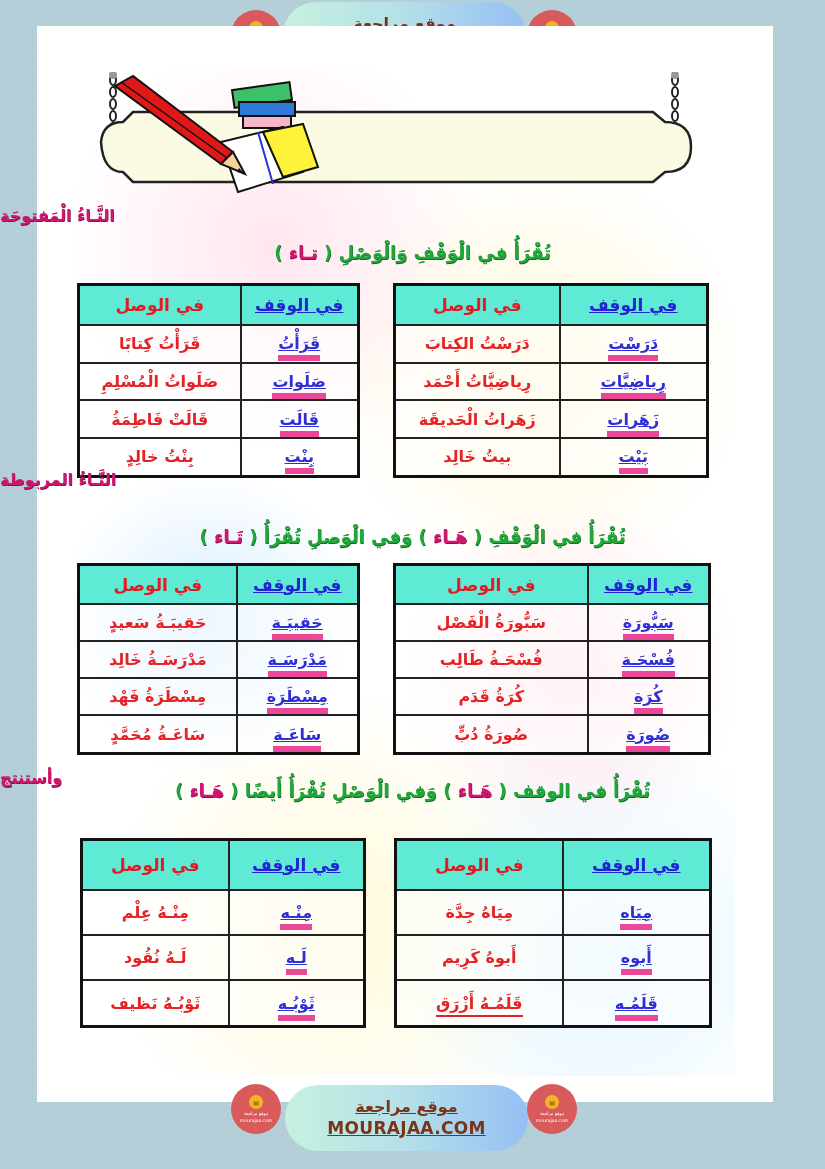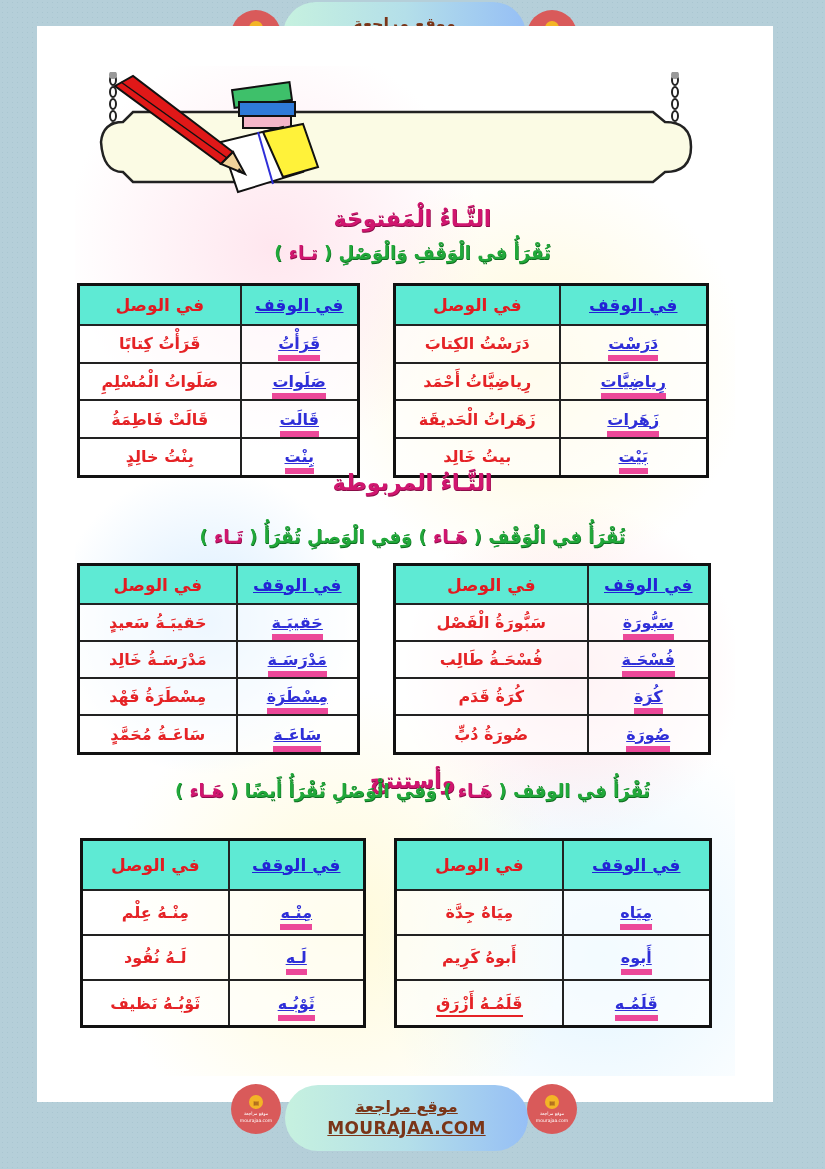--- a/index.html
+++ b/index.html
@@ -71,22 +71,22 @@
   .banner svg { position: absolute; left: 0; top: 0; }
   .banner-title {
     position: absolute; right: 30px; top: 48px; width: 390px; text-align: center;
     direction: rtl; color: #1aa63a; font-weight: bold; font-size: 30px;
     font-family: "DejaVu Sans", sans-serif;
     text-shadow: 1px 1px 0 #0b6a20;
   }
 
   
   .sec-title {
-    position: absolute; left: 0; width: 825px; text-align: center; direction: rtl;
-    color: #d0166f; font-weight: bold; font-size: 22px;
+    position: absolute; left: 0; width: 825px; text-align: left; direction: rtl;
+    color: #d0166f; font-weight: bold; font-size: 16px;
     text-shadow: 0.5px 0.5px 0 #8a0c47;
   }
   .sec-rule {
     position: absolute; left: 0; width: 825px; text-align: center; direction: rtl;
     color: #21a83a; font-weight: bold; font-size: 18px;
     text-shadow: 0.5px 0.5px 0 #0e6b20;
   }
   .sec-rule .pink { color: #d0166f; text-shadow: 0.5px 0.5px 0 #8a0c47; }
 
   

